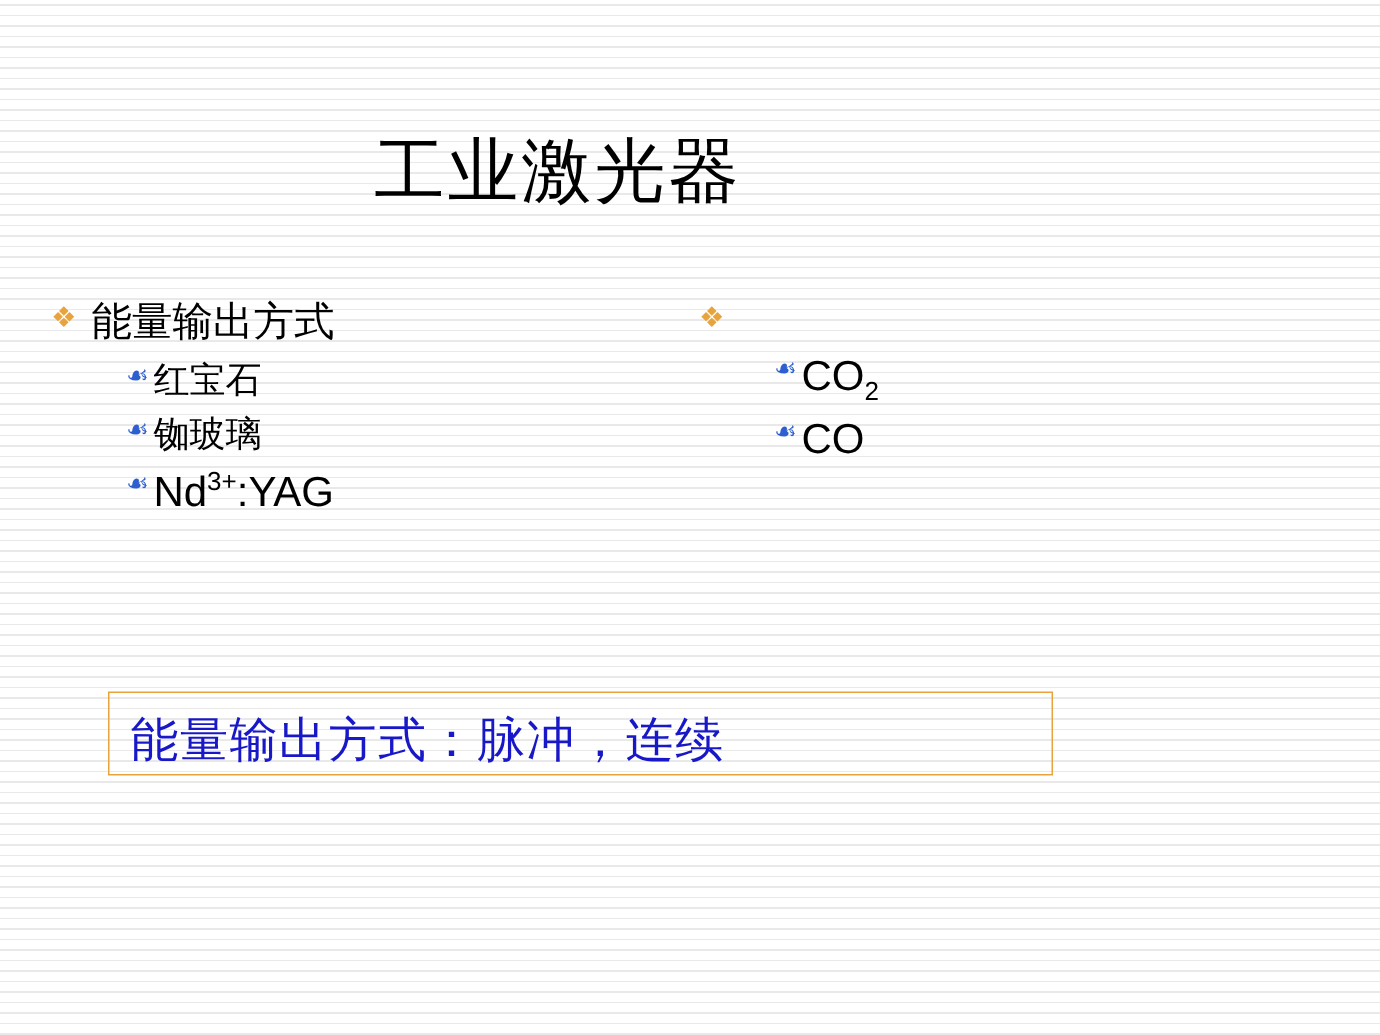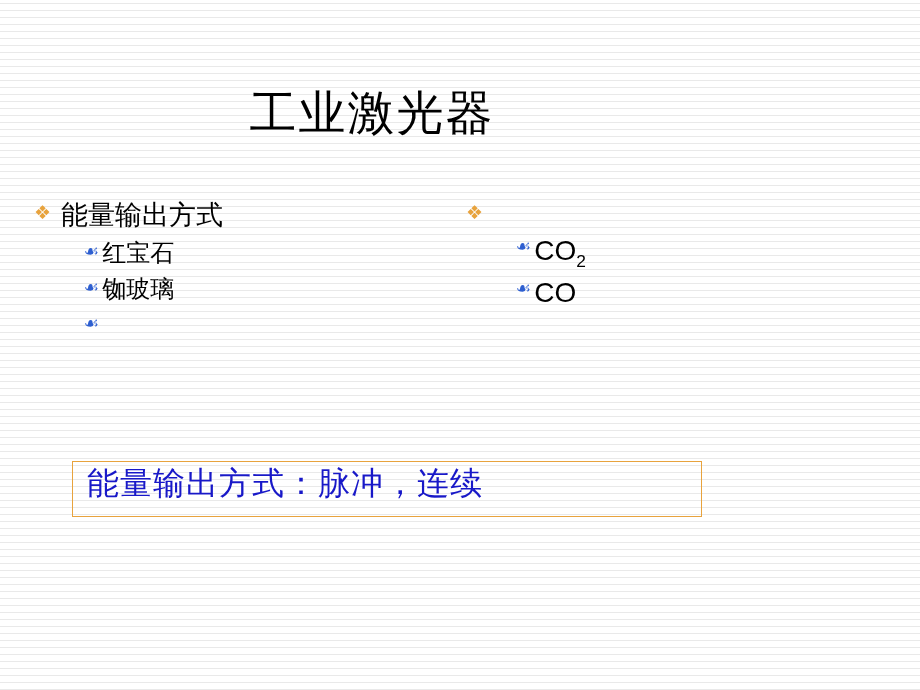--- a/index.html
+++ b/index.html
@@ -28,21 +28,21 @@
       #ffffff 7px
     );
     box-sizing: border-box;
   }
   #title {
     position: absolute;
     left: 0;
     top: 88px;
     width: 744px;
     text-align: center;
-    font-family: Liberation Serif, serif;
+    font-family: Liberation Sans, sans-serif;
     font-size: 47px;
     line-height: 1.1;
     color: #000000;
     letter-spacing: 2px;
   }
   .col {
     position: absolute;
   }
   #col-left  { left: 34px;  top: 198px; width: 420px; }
   #col-right { left: 466px; top: 198px; width: 420px; }
@@ -98,21 +98,21 @@
   }
   #callout {
     position: absolute;
     left: 72px;
     top: 461px;
     width: 630px;
     height: 56px;
     border: 1px solid #E8A33D;
     box-sizing: border-box;
     display: flex;
-    align-items: flex-start;
+    align-items: flex-end;
     padding-left: 14px;
   }
   #callout .ctext {
     font-family: "DejaVu Serif", "Liberation Serif", serif;
     font-size: 32px;
     color: #1818C8;
     letter-spacing: 1px;
   }
 </style>
 </head>
@@ -133,20 +133,21 @@
       <span>红宝石</span>
     </div>
 
     <div class="lvl2">
       <span class="bullet2">☙</span>
       <span>铷玻璃</span>
     </div>
 
     <div class="lvl2">
       <span class="bullet2">☙</span>
+      <span class="txt-latin"><span>Nd</span><sup>3+</sup><span>:YAG</span></span>
     </div>
   </div>
 
   <div class="col" id="col-right">
     <div class="lvl1">
       <span class="bullet">❖</span>
     </div>
 
     <div class="lvl2">
       <span class="bullet2">☙</span>

